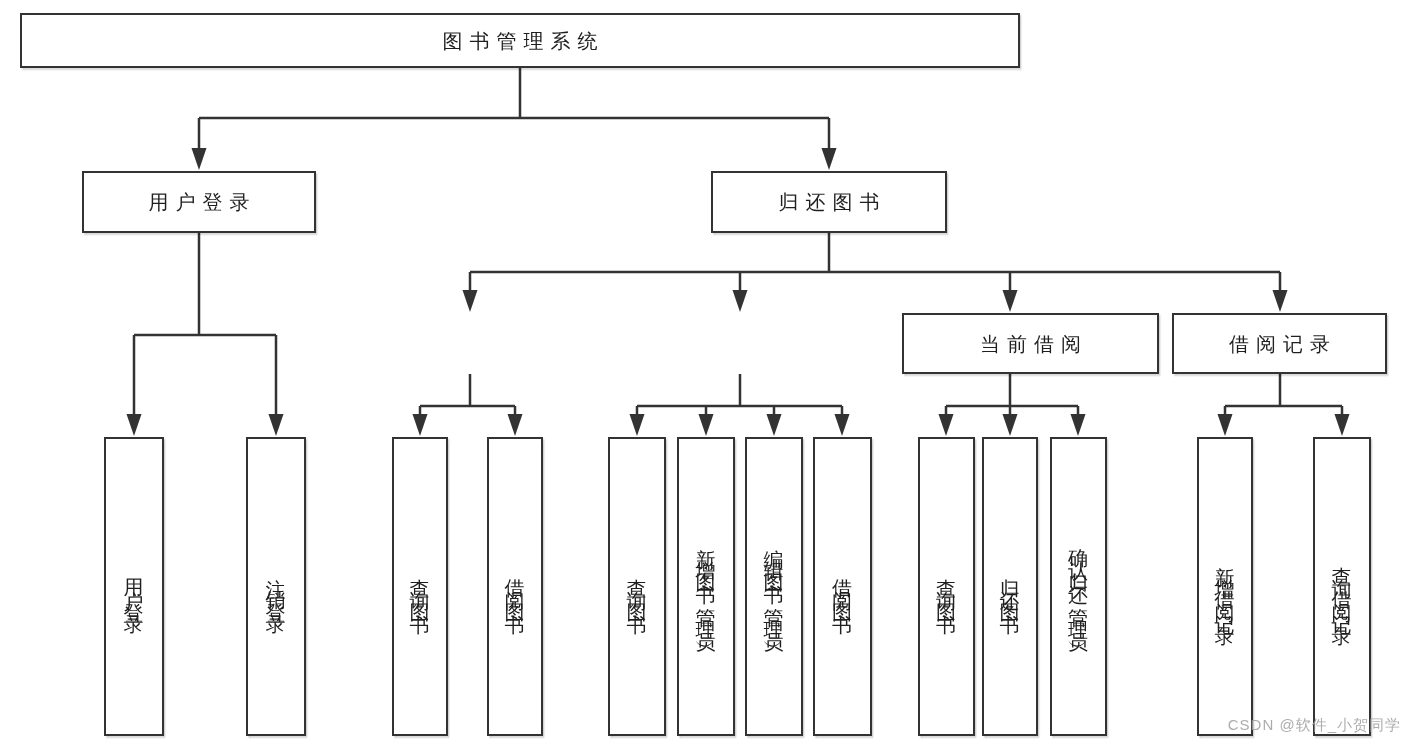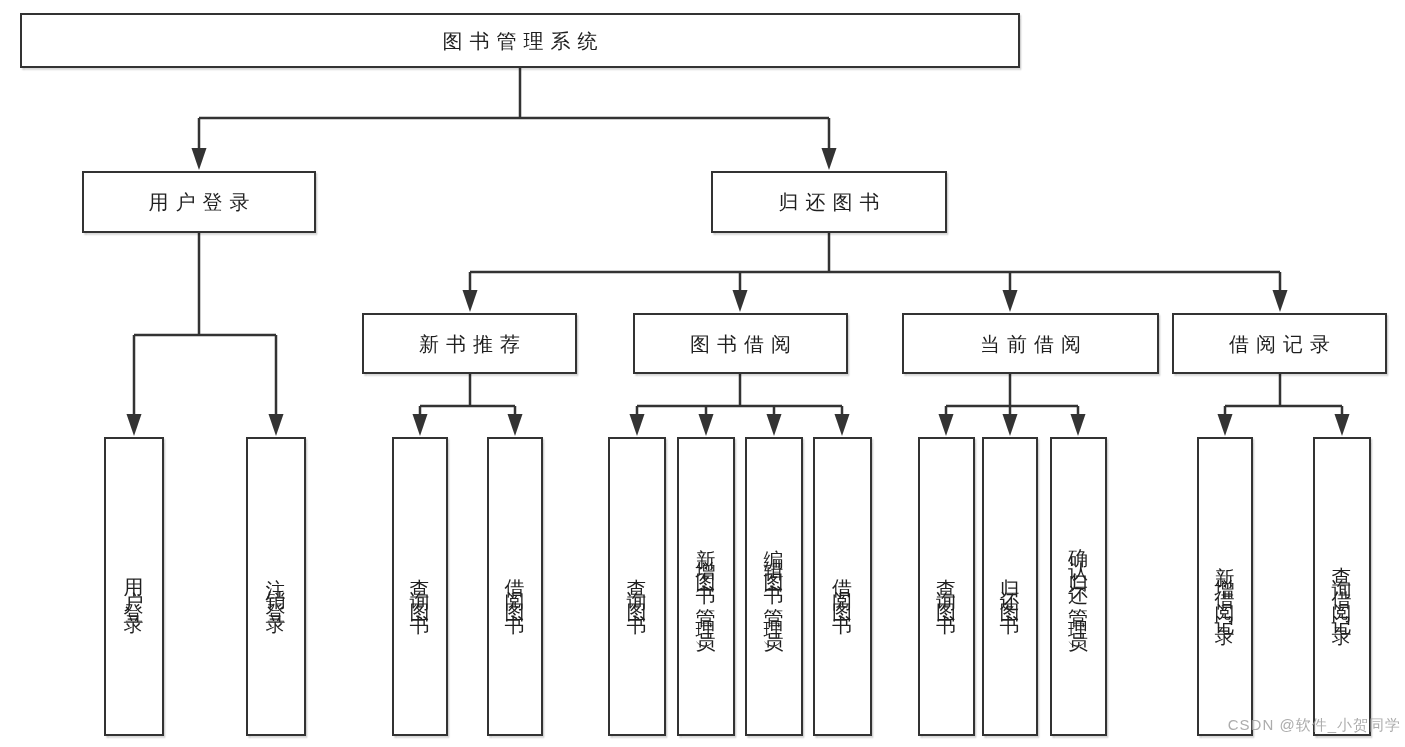--- a/index.html
+++ b/index.html
@@ -104,26 +104,20 @@
     <span class="hlabel">图书管理系统</span>
   </div>
 
   <div class="node" style="left:82px; top:171px; width:234px; height:62px;">
     <span class="hlabel">用户登录</span>
   </div>
   <div class="node" style="left:711px; top:171px; width:236px; height:62px;">
     <span class="hlabel">归还图书</span>
   </div>
 
-  <div class="node" style="left:362px; top:313px; width:215px; height:61px;">
-    <span class="hlabel">新书推荐</span>
-  </div>
-  <div class="node" style="left:633px; top:313px; width:215px; height:61px;">
-    <span class="hlabel">图书借阅</span>
-  </div>
   <div class="node" style="left:902px; top:313px; width:257px; height:61px;">
     <span class="hlabel">当前借阅</span>
   </div>
   <div class="node" style="left:1172px; top:313px; width:215px; height:61px;justify-content:center;">
     <span class="hlabel">借阅记录</span>
   </div>
 
   <div class="node" style="left:104px; top:437px; width:60px; height:299px;">
     <span class="vlabel">用户登录</span>
   </div>

